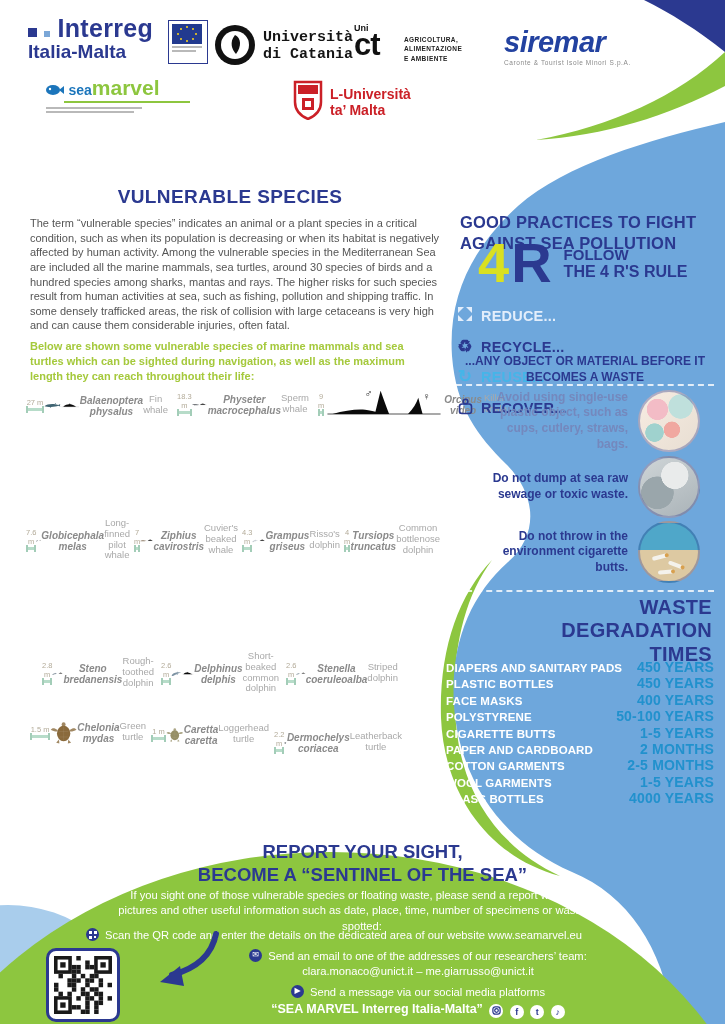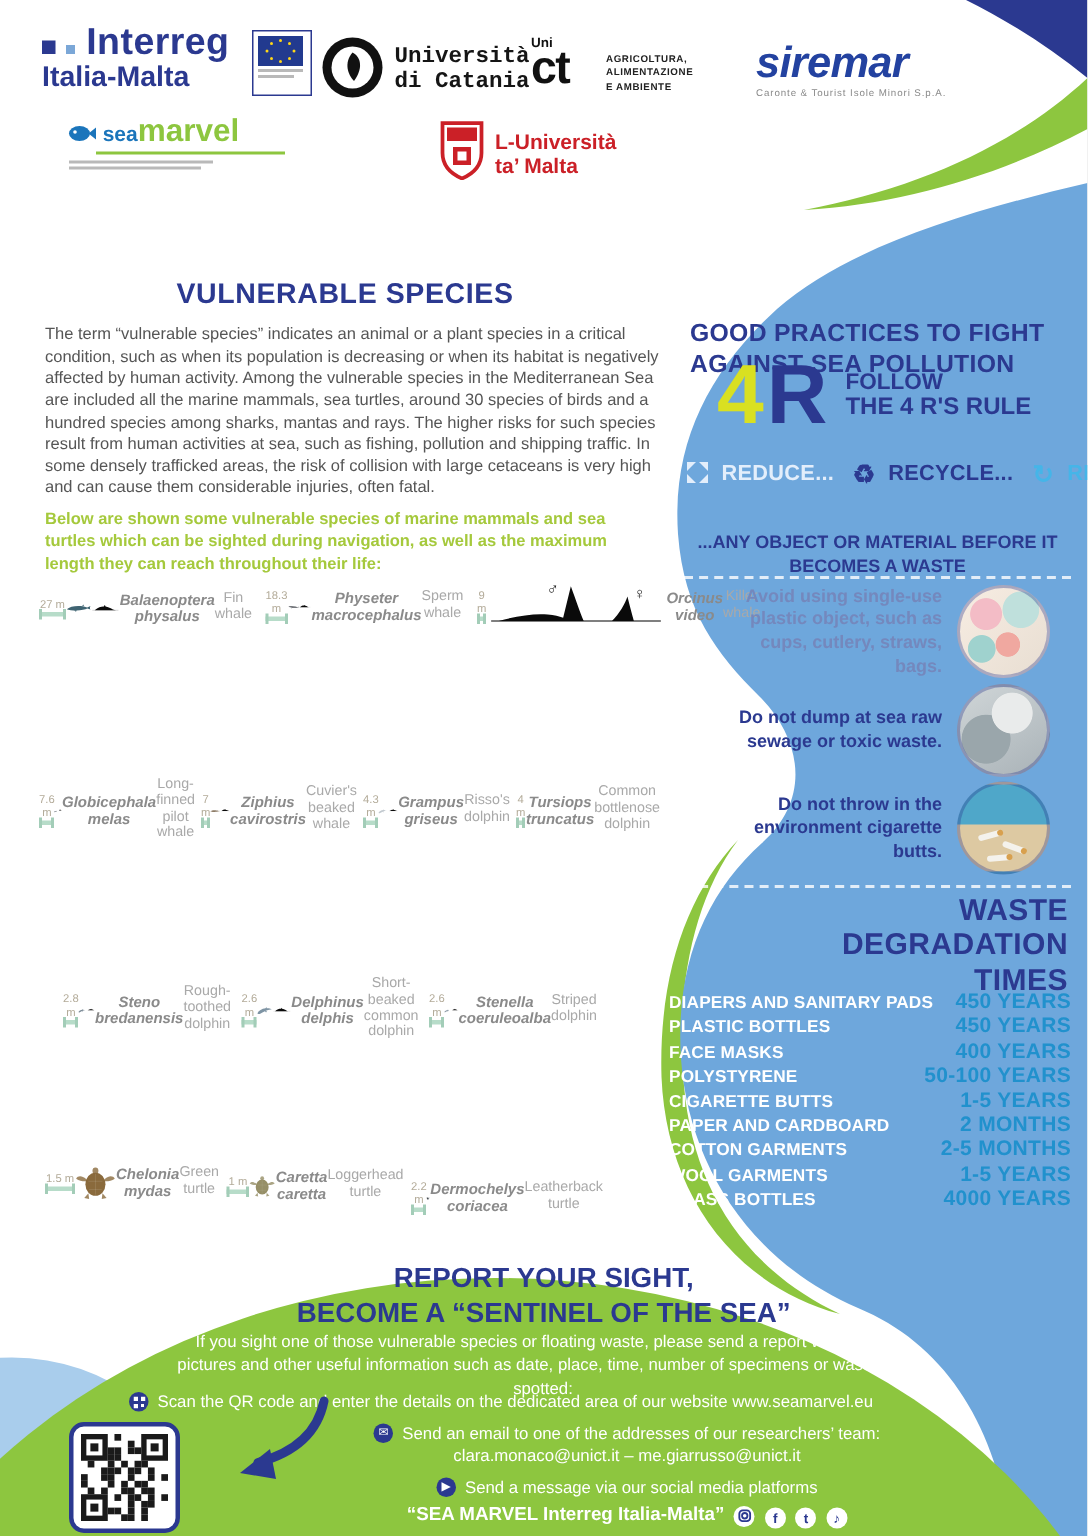--- a/index.html
+++ b/index.html
@@ -50,21 +50,21 @@
   .sp-common{font-size:9.5px;color:#a9a9a9;text-align:center;line-height:1.15;margin-top:1px}
   .gender{position:absolute;font-size:11px;color:#222;font-weight:700}
 
   
   .gp-h{left:460px;top:212px;width:250px;font-size:16.5px;font-weight:800;color:#2b3990;line-height:1.25;letter-spacing:.2px}
   .fourR{left:478px;top:238px;display:flex;align-items:flex-start}
   .four{font-size:56px;font-weight:800;color:#d9e021;line-height:.9}
   .bigR{font-size:56px;font-weight:800;color:#2b3990;line-height:.9;margin-left:2px}
   .follow{margin-left:12px;padding-top:8px;color:#2b3990;font-weight:800}
   .follow .f1{font-size:15px}.follow .f2{font-size:16px}
-  .rs-grid{left:453px;top:306px;width:266px;display:grid;grid-template-columns:1fr 1fr 1fr 1fr;row-gap:13px;column-gap:8px}
+  .rs-grid{left:453px;top:306px;width:266px;display:grid;grid-template-columns:1fr;row-gap:13px;column-gap:8px}
   .rs-item{display:flex;align-items:center;font-weight:800;font-size:14.5px;letter-spacing:.2px}
   .rs-item .ic{width:24px;text-align:center;margin-right:4px;font-size:17px;line-height:1}
   .rs-reduce{color:#e3eefb}.rs-recycle{color:#2b3990}.rs-reuse{color:#45b5e8}.rs-recover{color:#2b3990}
   .any-obj{left:448px;top:354px;width:274px;text-align:center;font-size:12px;font-weight:700;color:#2b3990;line-height:1.3}
   .dashed{border-top:2px dashed rgba(255,255,255,.8);height:0}
   .tip-row{display:flex;align-items:center;justify-content:flex-end}
   .tip-txt{width:152px;margin-right:10px;text-align:right;font-size:12px;font-weight:800;line-height:1.3;color:#2b3990}
   .tip-txt.light{color:#7488bd}
   .tip-circle{width:62px;height:62px;border-radius:50%;border:2px solid rgba(43,57,144,.35);box-sizing:border-box;flex:none;position:relative;overflow:hidden}
   .c1{background:radial-gradient(circle at 30% 30%,#f3bcc6 0 18%,transparent 19%),
@@ -378,21 +378,21 @@
           <use href="#a-dolphin" style="color:#8b99a5"></use>
         </svg>
       <svg class="sp-sil" width="108" height="28" viewBox="0 0 140 34">
           <use href="#s-hump"></use>
         </svg>
       <div class="sp-sci">Stenella coeruleoalba</div>
       <div class="sp-common">Striped dolphin</div>
     </div>
   </div>
 
-  <div class="abs sp-row" style="left:30px;top:752px;width:372px">
+  <div class="abs sp-row" style="left:30px;top:696px;width:372px">
     <div class="sp-card" style="width:116px">
       <div style="width:62px">
           <span class="mlabel">1.5 m</span>
           <div class="mbar"></div>
         </div>
       <svg class="sp-art" width="84" height="66" viewBox="0 0 110 92">
           <use href="#a-turtle" style="color:#8a6a3c"></use>
         </svg>
       <div class="sp-sci">Chelonia mydas</div>
       <div class="sp-common">Green turtle</div>

